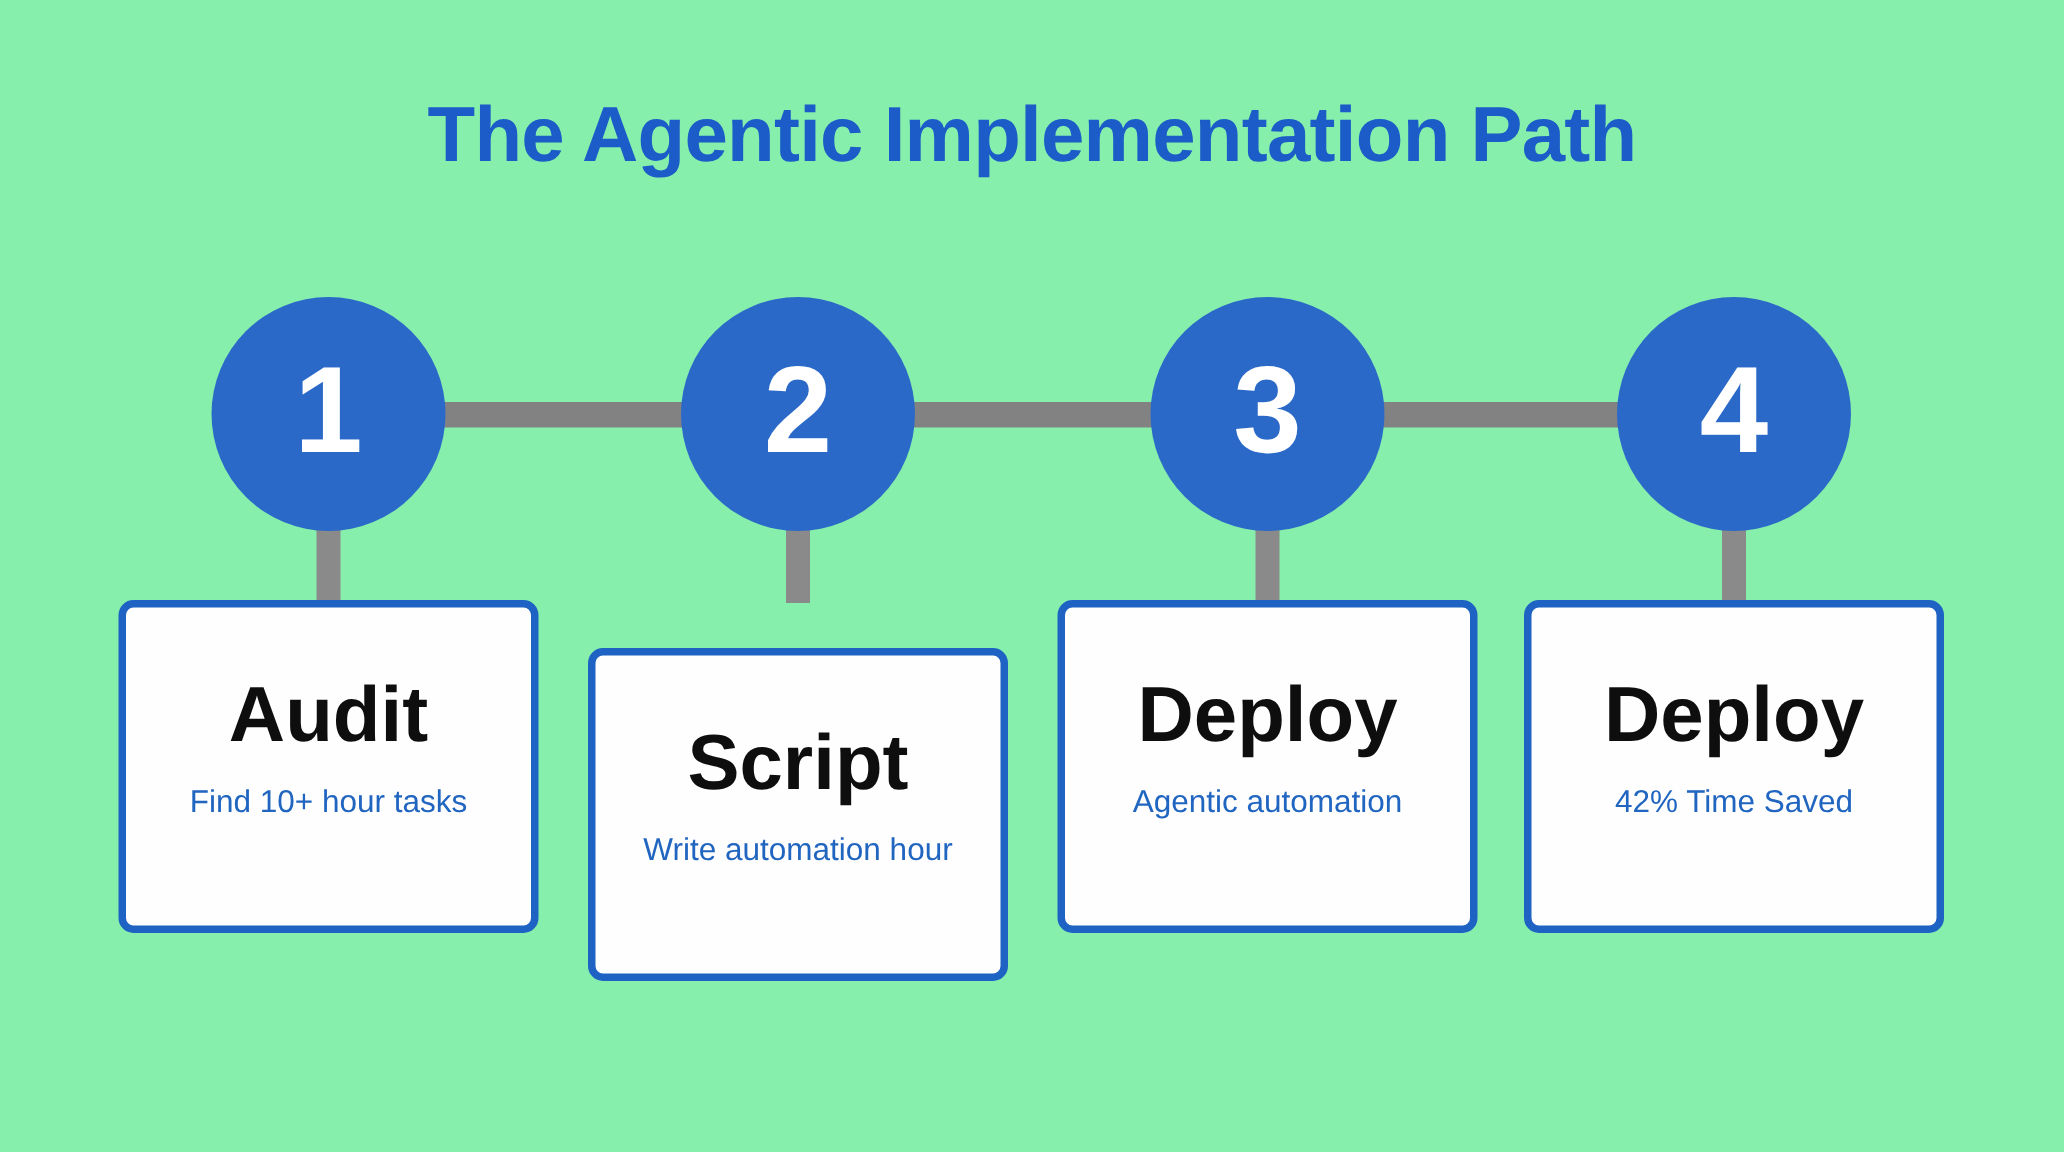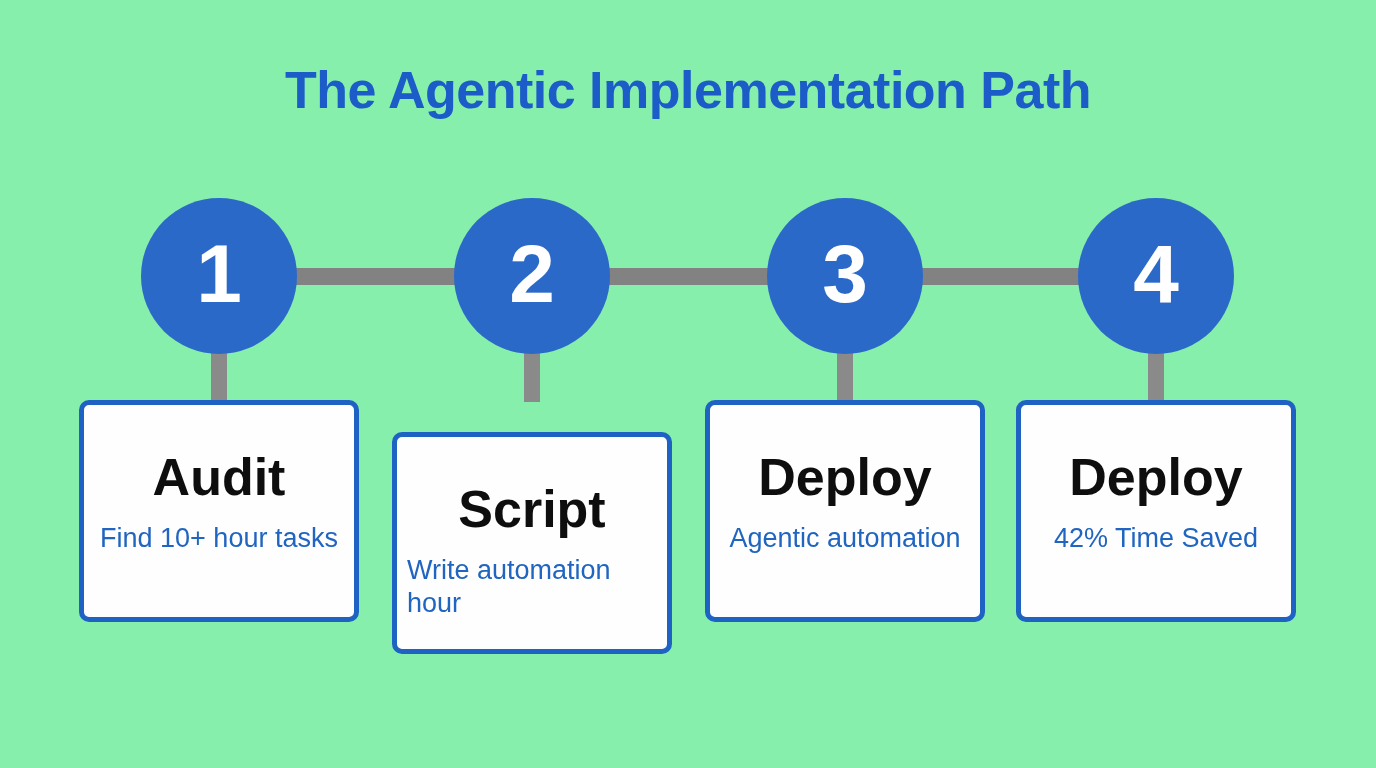--- a/index.html
+++ b/index.html
@@ -75,21 +75,21 @@
     text-align: left;
   }
   .card .step-title {
     font-size: 52px;
     font-weight: 700;
     color: #0e0e0e;
     line-height: 1.1;
     margin: 0 0 16px 0;
   }
   .card .step-desc {
-    font-size: 27px;
+    font-size: 21px;
     font-weight: 400;
     color: #2065c0;
     line-height: 1.2;
     margin: 0;
     padding: 0 10px;
   }
   
   .circle.s1 { left: 141px; }
   .circle.s2 { left: 454px; }
   .circle.s3 { left: 767px; }

